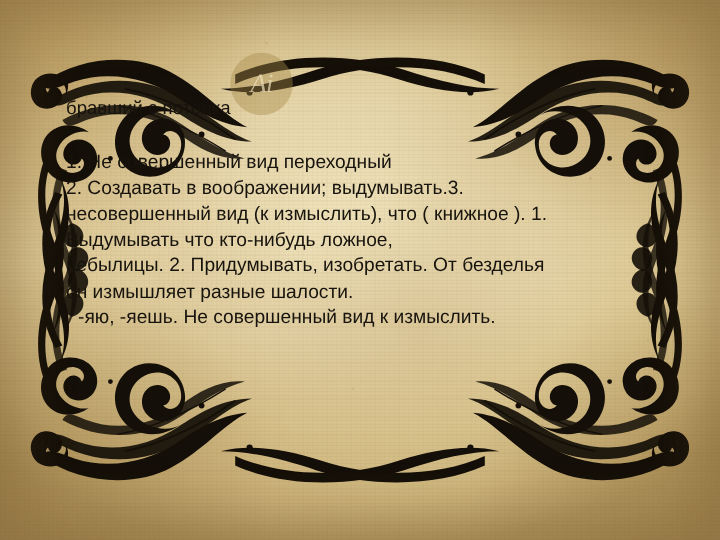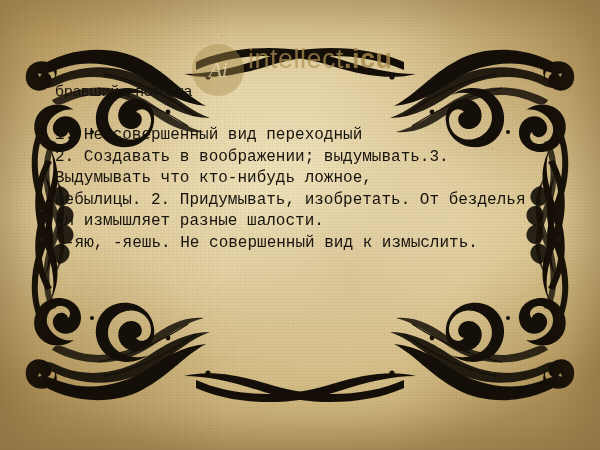--- a/index.html
+++ b/index.html
@@ -142,21 +142,20 @@
     white-space: nowrap;
   }
   .body {
     position: absolute;
     left: 55px;
     top: 110px;
     width: 495px;
     font-size: 16px;
     line-height: 21.5px;
     color: #17130d;
-    font-family: Liberation Mono, monospace;
   }
   .body .ln { white-space: nowrap; }
   .body .indent-def { padding-left: 115px; }
   .body .indent-last { padding-left: 10px; }
 </style>
 </head>
 <body>
 
 <div id="page">
 
@@ -265,32 +264,30 @@
       <use href="#edge-wave-v"></use>
     </g>
   </svg>
 
   <div class="paper-vignette"></div>
 
   <div class="watermark">
     <div class="wm-logo">
       <span class="wm-logo-text">Ai</span>
     </div>
-    <div class="wm-title">
-      <span>intellect</span><span class="bold">.</span><span class="bold">icu</span>
-    </div>
   </div>
 
   <div class="content">
 
     <div class="headline">бравший с потолка</div>
 
     <div class="body">
       <div class="ln">1. Не совершенный вид    переходный</div>
       <div class="ln">2. Создавать в воображении; выдумывать.3.</div>
+      <div class="ln">несовершенный вид  (к измыслить), что ( книжное ). 1.</div>
       <div class="ln">Выдумывать что кто-нибудь ложное,</div>
       <div class="ln">небылицы. 2. Придумывать, изобретать. От безделья</div>
       <div class="ln">он измышляет разные шалости.</div>
       <div class="ln indent-last">-яю, -яешь. Не совершенный вид  к измыслить.</div>
     </div>
 
   </div>
 
 </div>
 

